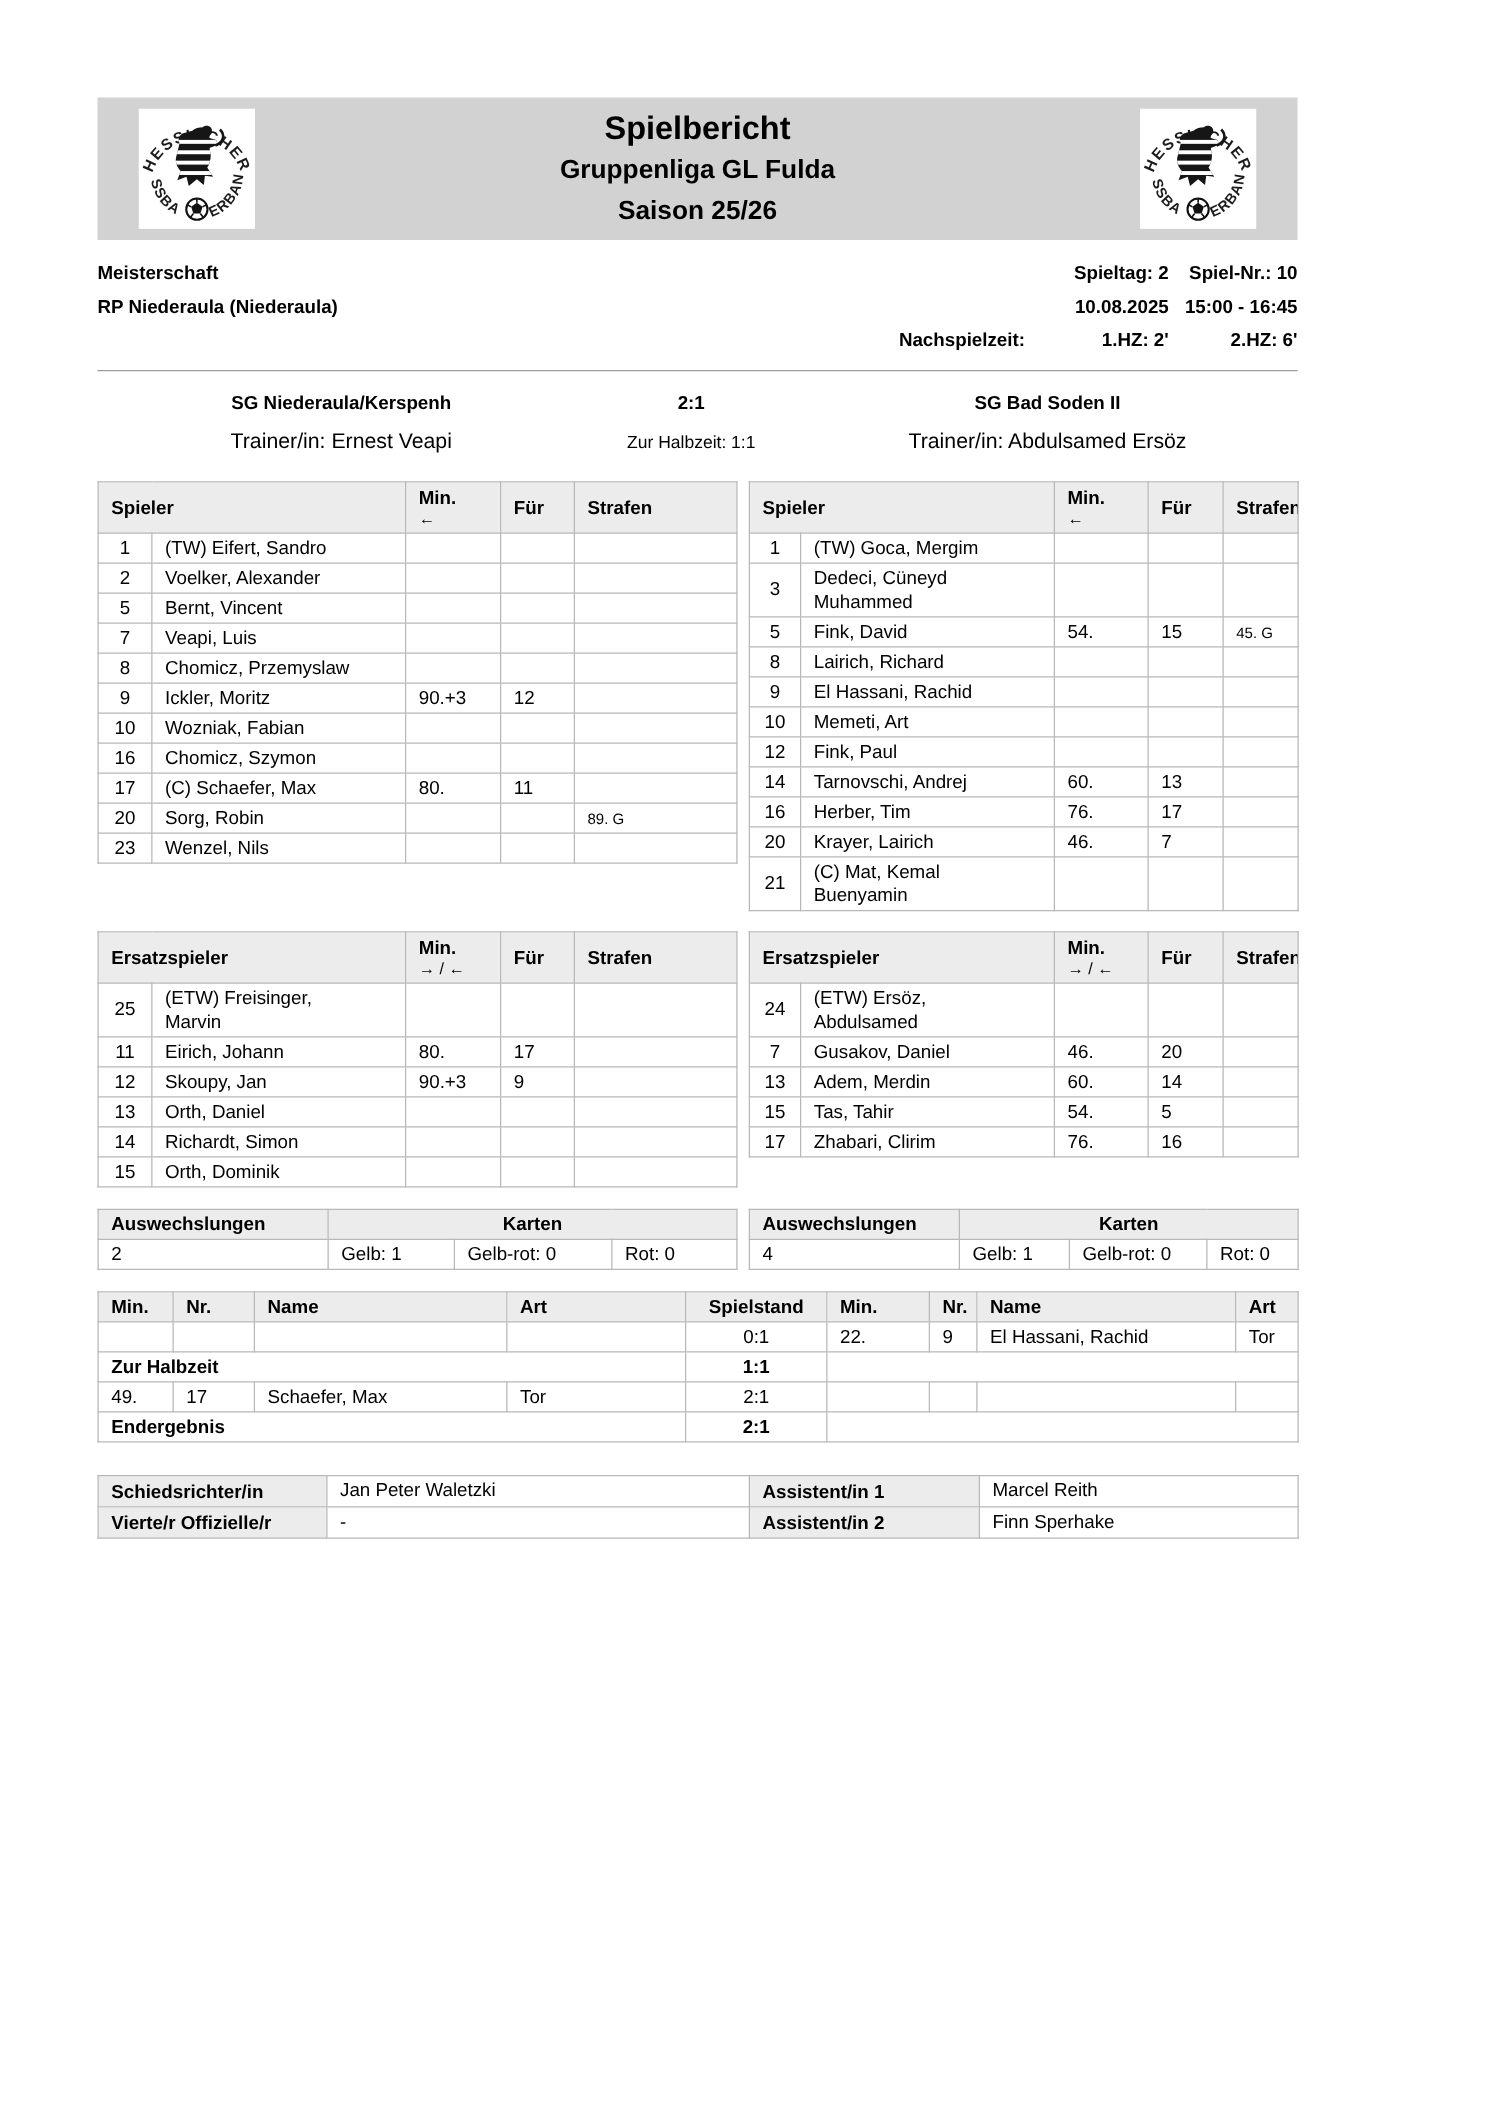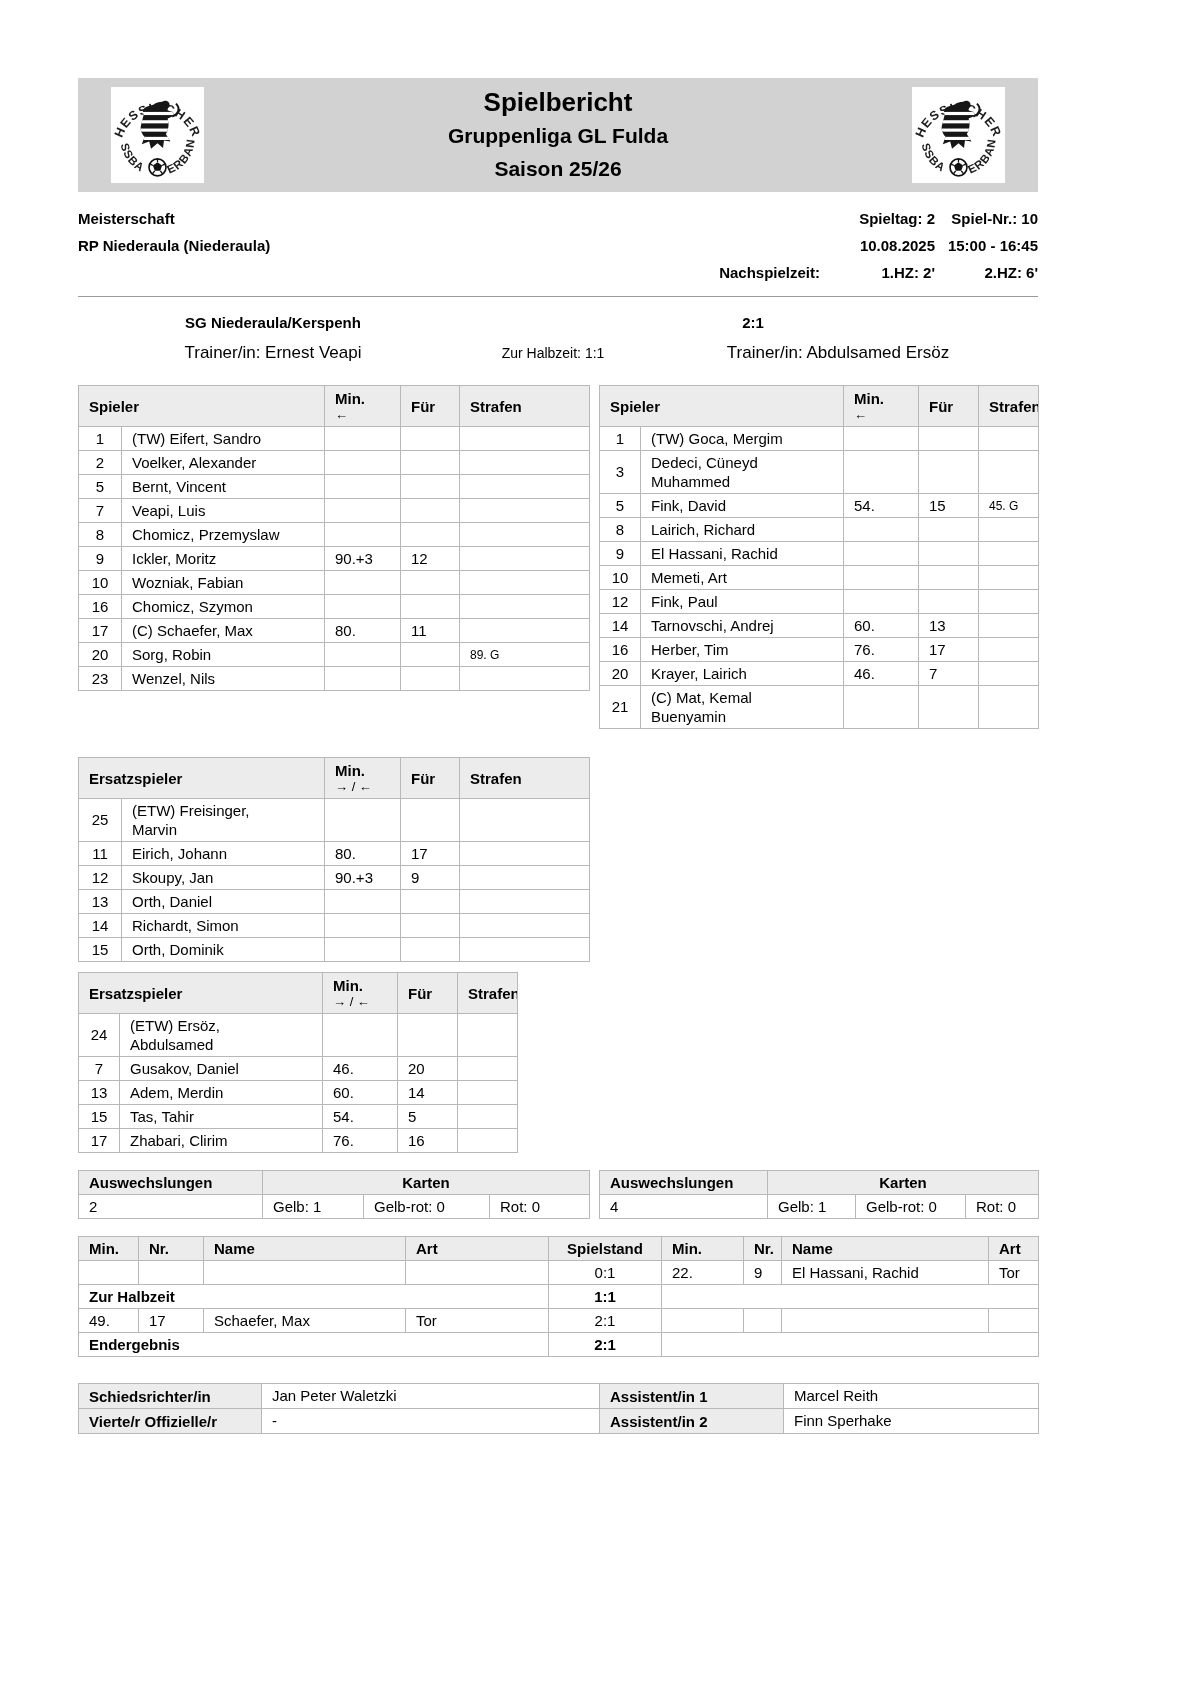--- a/index.html
+++ b/index.html
@@ -41,21 +41,21 @@
   
   table{border-collapse:collapse;table-layout:fixed;width:100%;font-size:15px;}
   th,td{border:1px solid #b8b8b8;padding:2px 10px;vertical-align:middle;
     overflow:hidden;text-align:left;}
   th{background:#ececec;font-weight:bold;}
   td{background:#fff;line-height:18px;}
   .cols{display:flex;gap:10px;align-items:flex-start;}
   .col-l{width:511px;flex:0 0 auto;}
   .col-r{width:439px;flex:0 0 auto;}
   .players{margin-top:17px;}
-  .subsrow{margin-top:28px;flex-direction:column;}
+  .subsrow{margin-top:16px;}
   .cardsrow{margin-top:17px;align-items:flex-end;}
   .min-head{line-height:18px;padding:4px 10px;}
   .min-arrow{font-weight:normal;font-size:13px;line-height:14px;}
   td.nr{text-align:center;padding:2px 4px;}
   td.name{white-space:pre-line;line-height:19px;}
   td.strafen{font-size:12px;}
   
   .cards th.karten{text-align:center;}
   .cards th,.cards td{height:19px;}
   
@@ -142,20 +142,21 @@
       <span class="m-b">2.HZ: 6'</span>
     </div>
   </div>
 
   <hr class="rule">
 
   <div class="teams">
     <div class="t-row">
       <span class="t-left team-name">SG Niederaula/Kerspenh</span>
       <span class="t-mid score">2:1</span>
+      <span class="t-right team-name">SG Bad Soden II</span>
     </div>
     <div class="t-row">
       <span class="t-left trainer">Trainer/in: Ernest Veapi</span>
       <span class="t-mid halftime">Zur Halbzeit: 1:1</span>
       <span class="t-right trainer">Trainer/in: Abdulsamed Ersöz</span>
     </div>
   </div>
 
   <div class="cols players">
     <div class="col-l">

